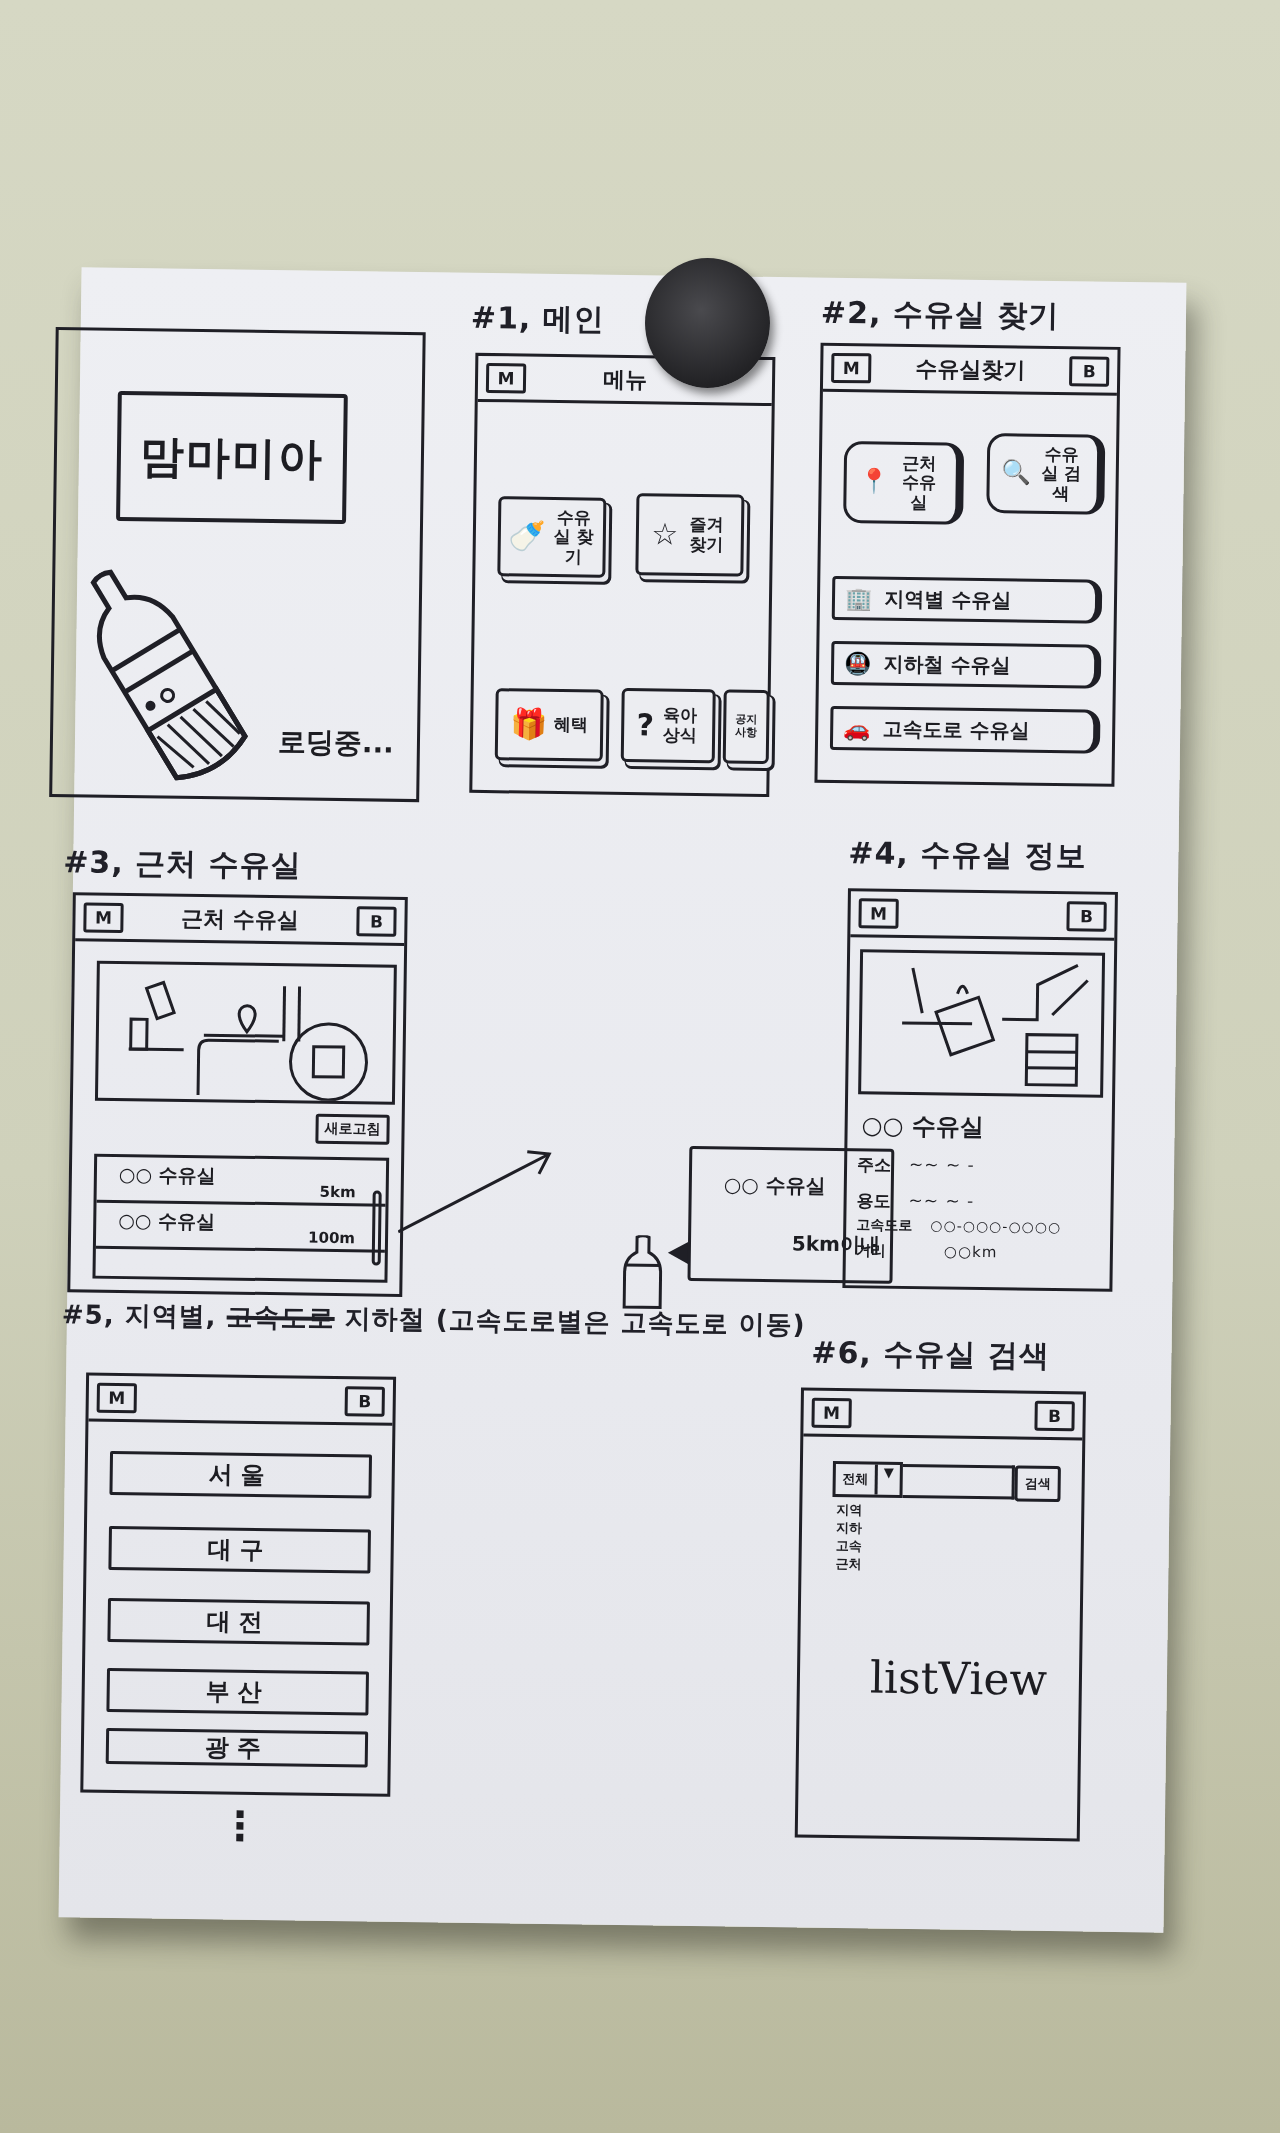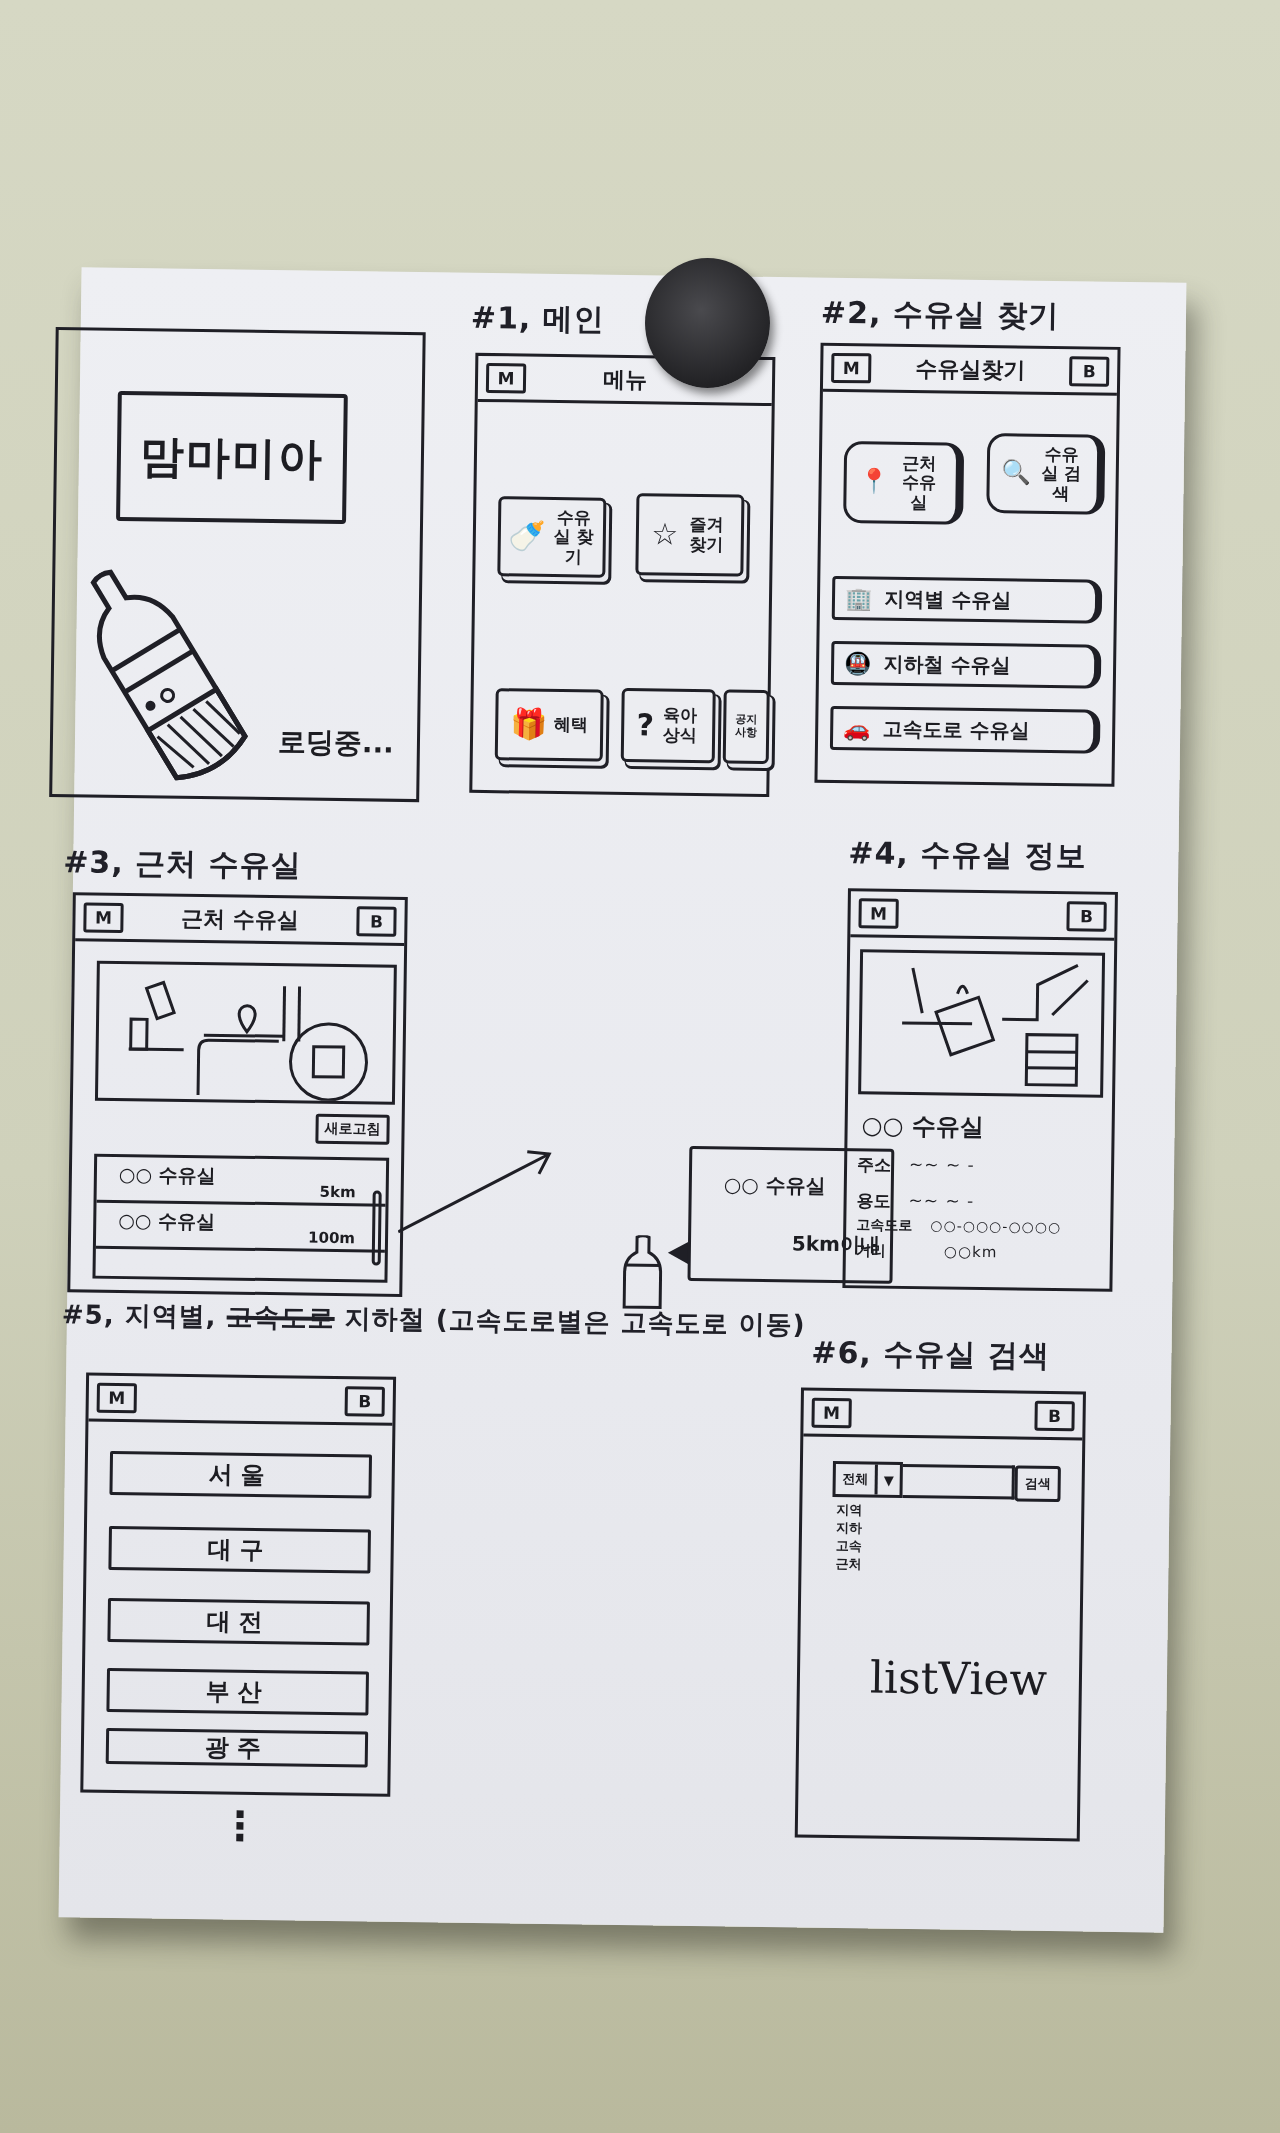--- a/index.html
+++ b/index.html
@@ -140,21 +140,21 @@
     position: absolute; left: 22px; width: 262px; height: 44px;
     border: 3px solid #1f1f26; border-radius: 2px;
     display: flex; align-items: center; justify-content: center;
     font-size: 24px; font-weight: bold; letter-spacing: 8px;
   }
   .dots { position: absolute; left: 245px; top: 1825px; font-size: 22px; line-height: 22px; font-weight: bold; }
 
   
   .select {
     position: absolute; left: 30px; top: 70px; width: 70px; height: 36px;
-    border: 3px solid #1f1f26; display: flex; align-items: center;
+    border: 3px solid #1f1f26; display: flex; align-items: flex-start;
     font-size: 13px; font-weight: bold;
   }
   .select .val { flex: 1; text-align: center; border-right: 3px solid #1f1f26; height: 100%; display:flex; align-items:center; justify-content:center; }
   .select .arrow { width: 22px; text-align: center; font-size: 13px; }
   .search-input {
     position: absolute; left: 100px; top: 72px; width: 112px; height: 34px;
     border: 3px solid #1f1f26; border-left: none; background: transparent;
   }
   .search-btn {
     position: absolute; left: 212px; top: 72px; width: 46px; height: 36px;

